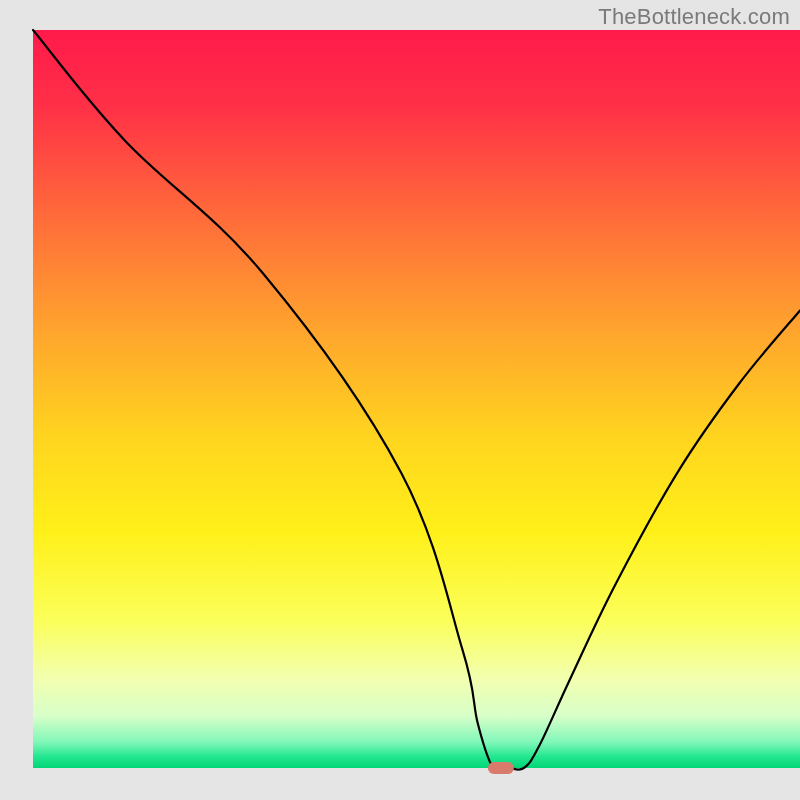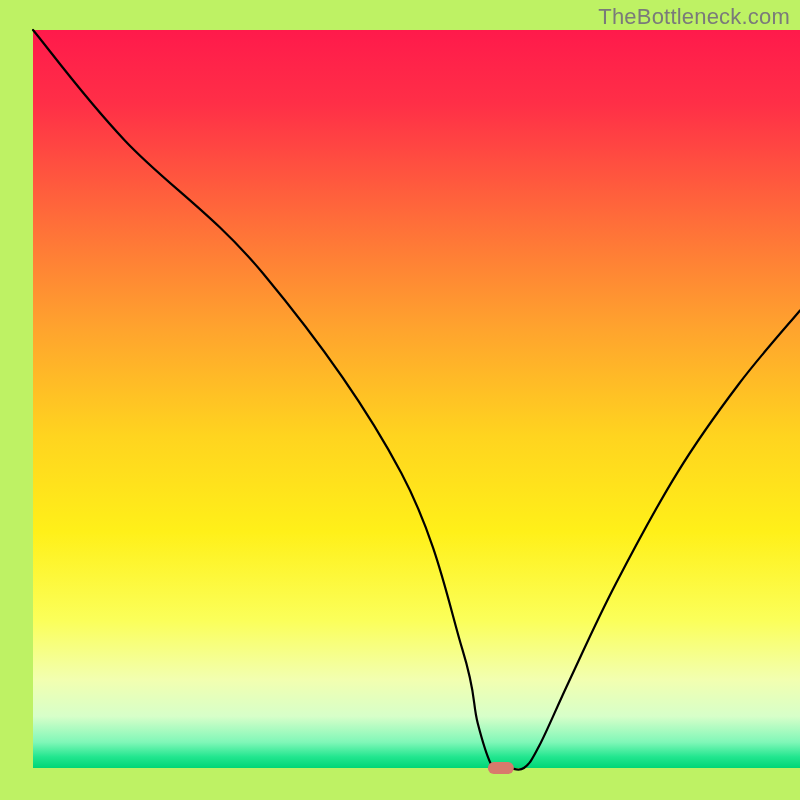--- a/index.html
+++ b/index.html
@@ -8,21 +8,21 @@
     width: 800px;
     height: 800px;
     background: #000;
     overflow: hidden;
     font-family: Arial, Helvetica, sans-serif;
   }
   .frame {
     position: relative;
     width: 800px;
     height: 800px;
-    background: #bef264;
+    background: #e5e5e5;
   }
   .watermark {
     position: absolute;
     top: 4px;
     right: 10px;
     color: #7a7a7a;
     font-size: 22px;
     font-weight: 500;
     letter-spacing: 0.2px;
     z-index: 10;

